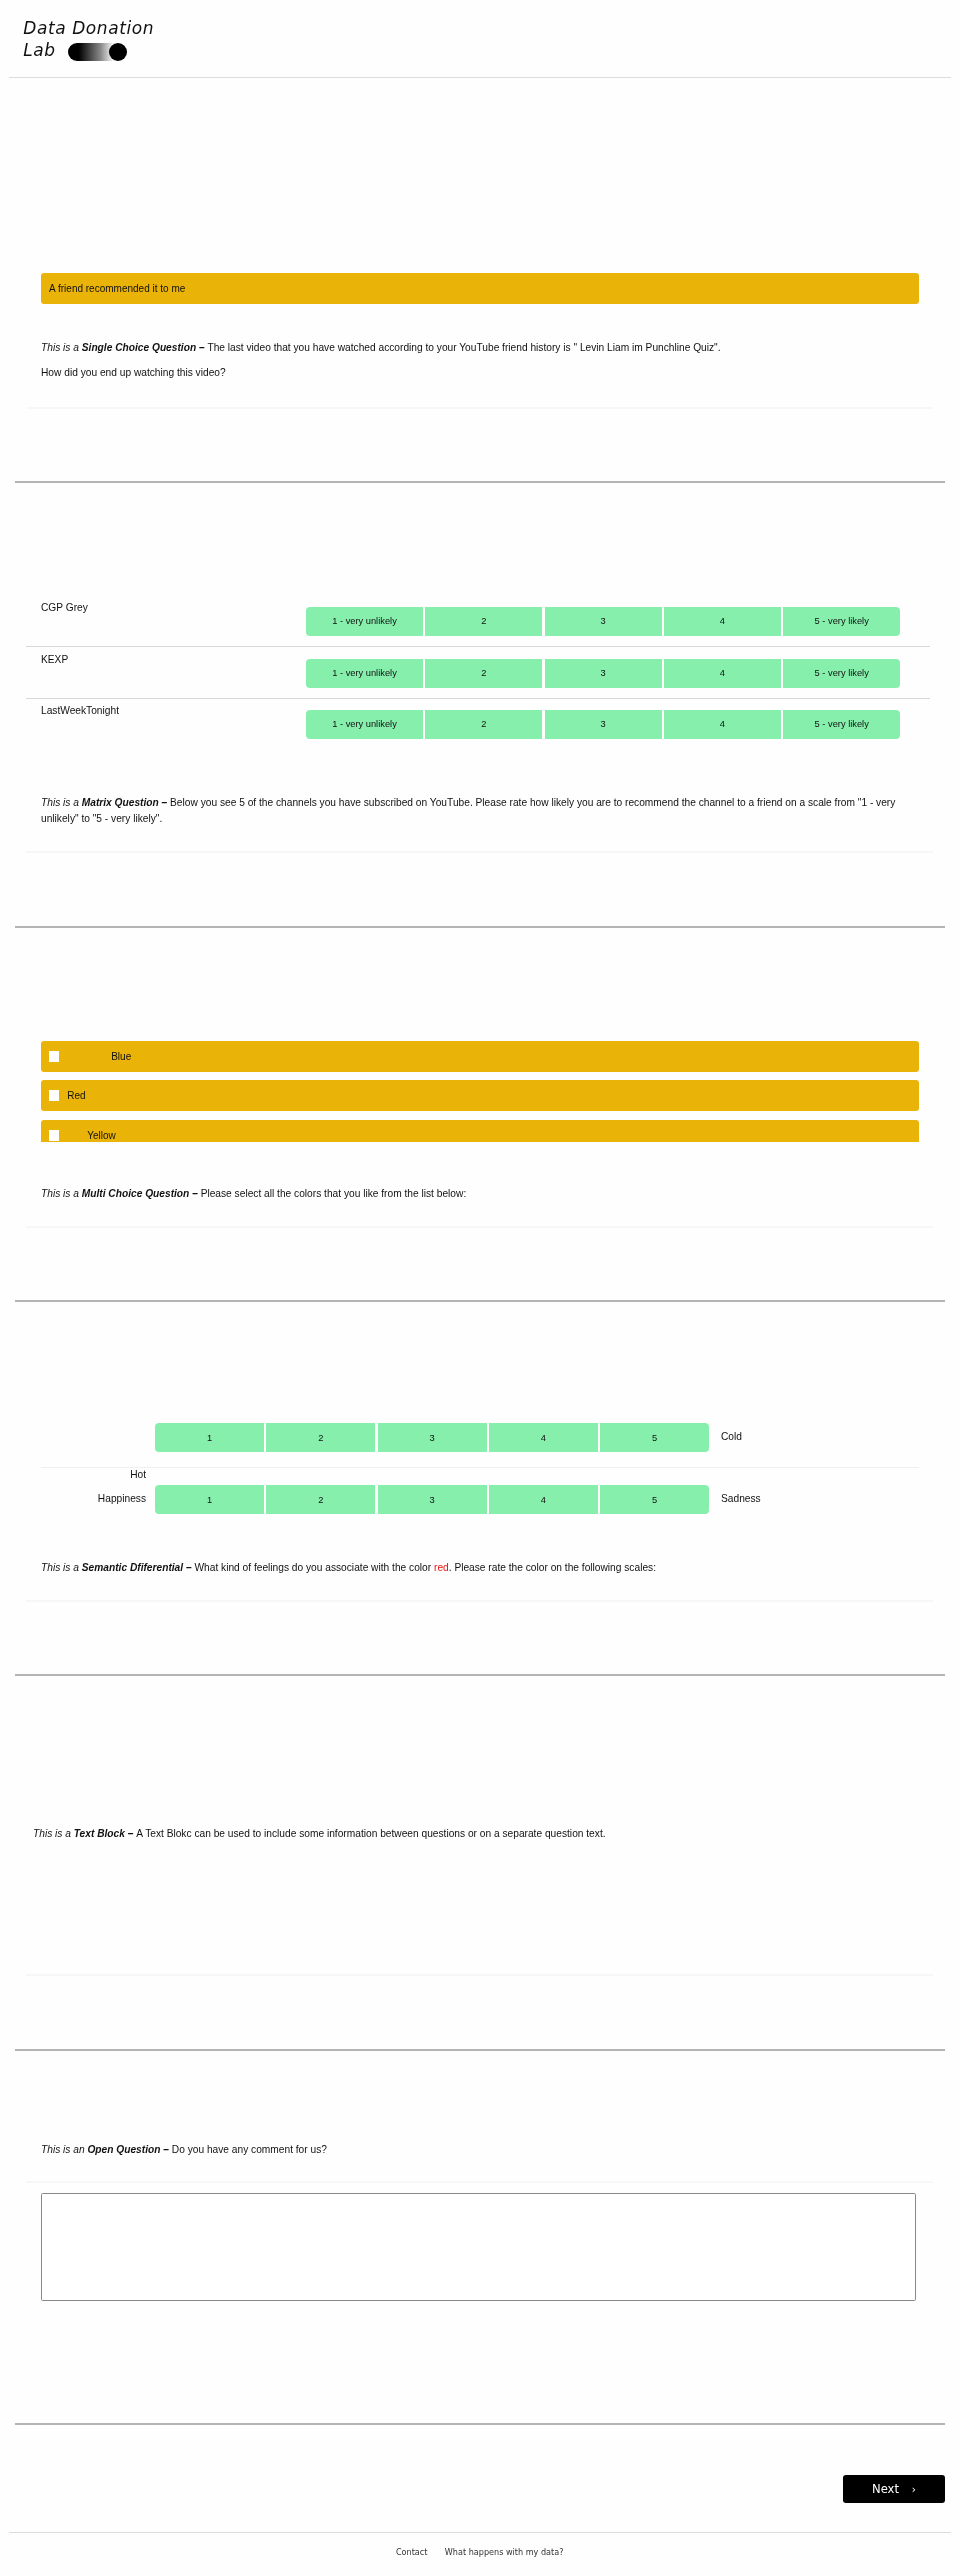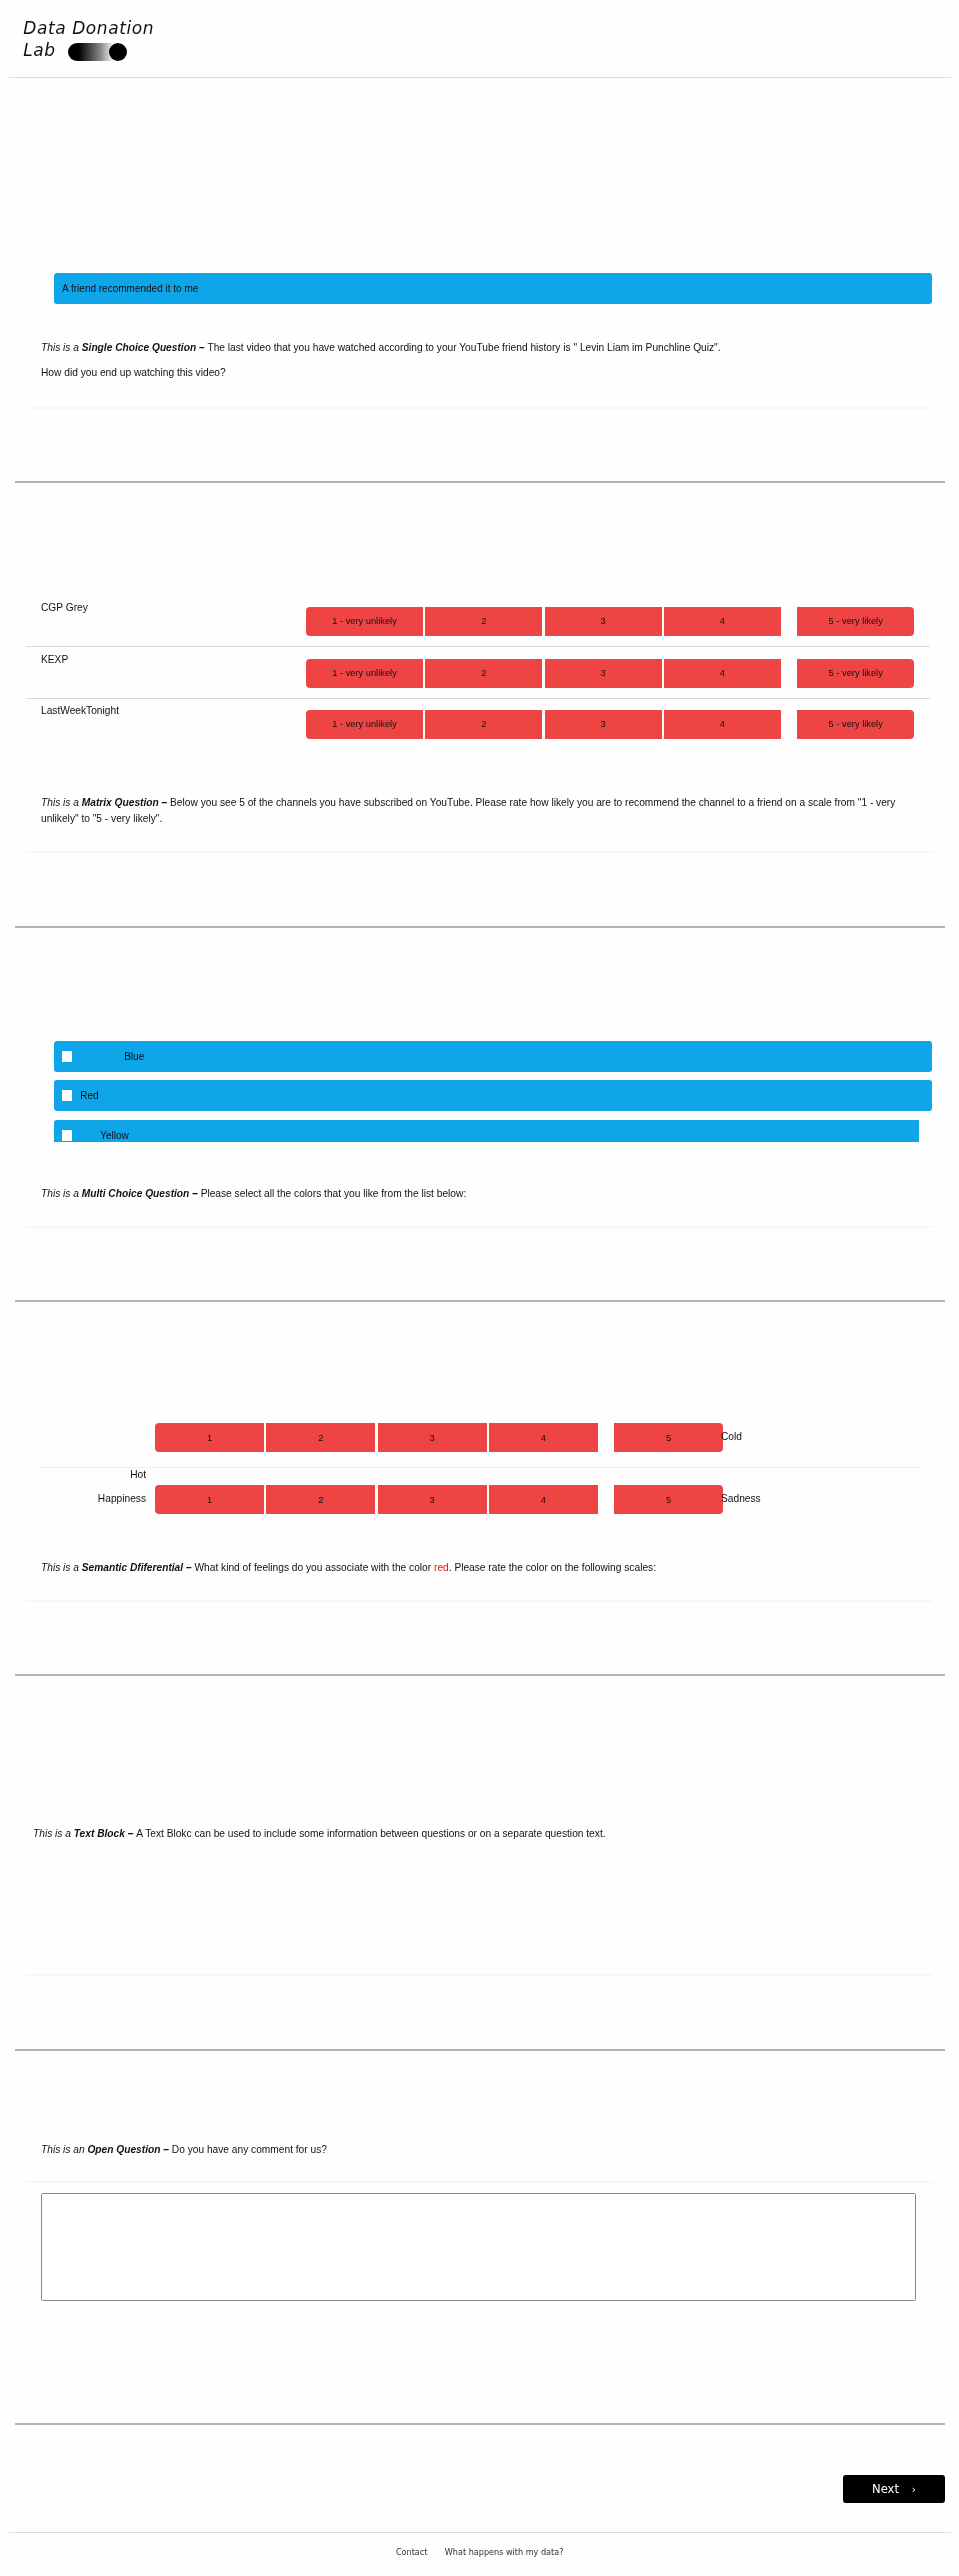--- a/index.html
+++ b/index.html
@@ -9,32 +9,32 @@
     .header { position: absolute; left: 0; top: 0; width: 959px; height: 78px; border-bottom: 0.6px solid #dcdcdc; margin: 0 8.7px; width: 942px; }
     .logo { position: absolute; left: 14.5px; top: 17.4px; font-family: "DejaVu Sans", sans-serif; font-style: italic; font-size: 17px; line-height: 22px; letter-spacing: 0.6px; color: #111; }
     .logo-line2 { display: flex; align-items: center; }
     .toggle { position: relative; width: 59px; height: 18px; margin-left: 12.8px; margin-top: 3.5px; }
     .toggle-track { position: absolute; left: 0; top: 0; width: 59px; height: 18px; border-radius: 9.3px; background: linear-gradient(90deg, #000 0%, #000 18%, #888 55%, #fff 78%, #fff 100%); }
     .toggle-knob { position: absolute; right: 0; top: 0; width: 18px; height: 18px; border-radius: 50%; background: #000; }
 
     .sep { position: absolute; left: 14.5px; width: 930px; height: 1.7px; background: #b4b4b4; }
     .faint { position: absolute; left: 26px; width: 907px; height: 1.7px; background: #f7f7f7; }
 
-    .choice { position: absolute; left: 41px; width: 878px; height: 31px; background: #0ea5e9; border-radius: 3px; font-size: 10px; display: flex; align-items: center; padding-left: 8.1px; margin-left: 13px; }
+    .choice { position: absolute; left: 41px; width: 878px; height: 31px; background: #eab308; border-radius: 3px; font-size: 10px; display: flex; align-items: center; padding-left: 8.1px; }
     .qtext { position: absolute; left: 41px; width: 884px; font-size: 10.2px; line-height: 16.3px; color: #111; }
     .qtext i { font-style: italic; margin-top: 33px; }
     .qtext b { font-weight: bold; font-style: italic; }
     .red { color: #ee1111; }
 
     .m-label { position: absolute; left: 41px; font-size: 10.2px; }
     .m-row { position: absolute; left: 117px; display: flex; gap: 2.3px; }
     .m-row.matrix { left: 306px; }
-    .m-cell { width: 117px; height: 28.5px; background: #ef4444; display: flex; align-items: center; justify-content: center; font-size: 9.3px; }
+    .m-cell { width: 117px; height: 28.5px; background: #86efac; display: flex; align-items: center; justify-content: center; font-size: 9.3px; }
     .m-cell:first-child { border-top-left-radius: 4.1px; border-bottom-left-radius: 4.1px; }
-    .m-cell:last-child { border-top-right-radius: 4.1px; border-bottom-right-radius: 4.1px; margin-left: 14px; }
+    .m-cell:last-child { border-top-right-radius: 4.1px; border-bottom-right-radius: 4.1px; }
     .sd-row .m-cell { width: 109px; height: 29px; }
     .m-div { position: absolute; left: 26px; width: 904px; height: 1.2px; background: #d8d8d8; }
     .sd-div { position: absolute; left: 41px; width: 878px; height: 1.2px; background: #efefef; }
 
     .cb-box { width: 10px; height: 11px; background: #fff; margin-right: 8.1px; flex: none; }
     .clip { position: absolute; left: 41px; width: 878px; overflow: hidden; }
 
     .sd-left { position: absolute; font-size: 10.2px; text-align: right; width: 81px; left: 65px; }
     .sd-right { position: absolute; font-size: 10.2px; left: 721px; }
 

